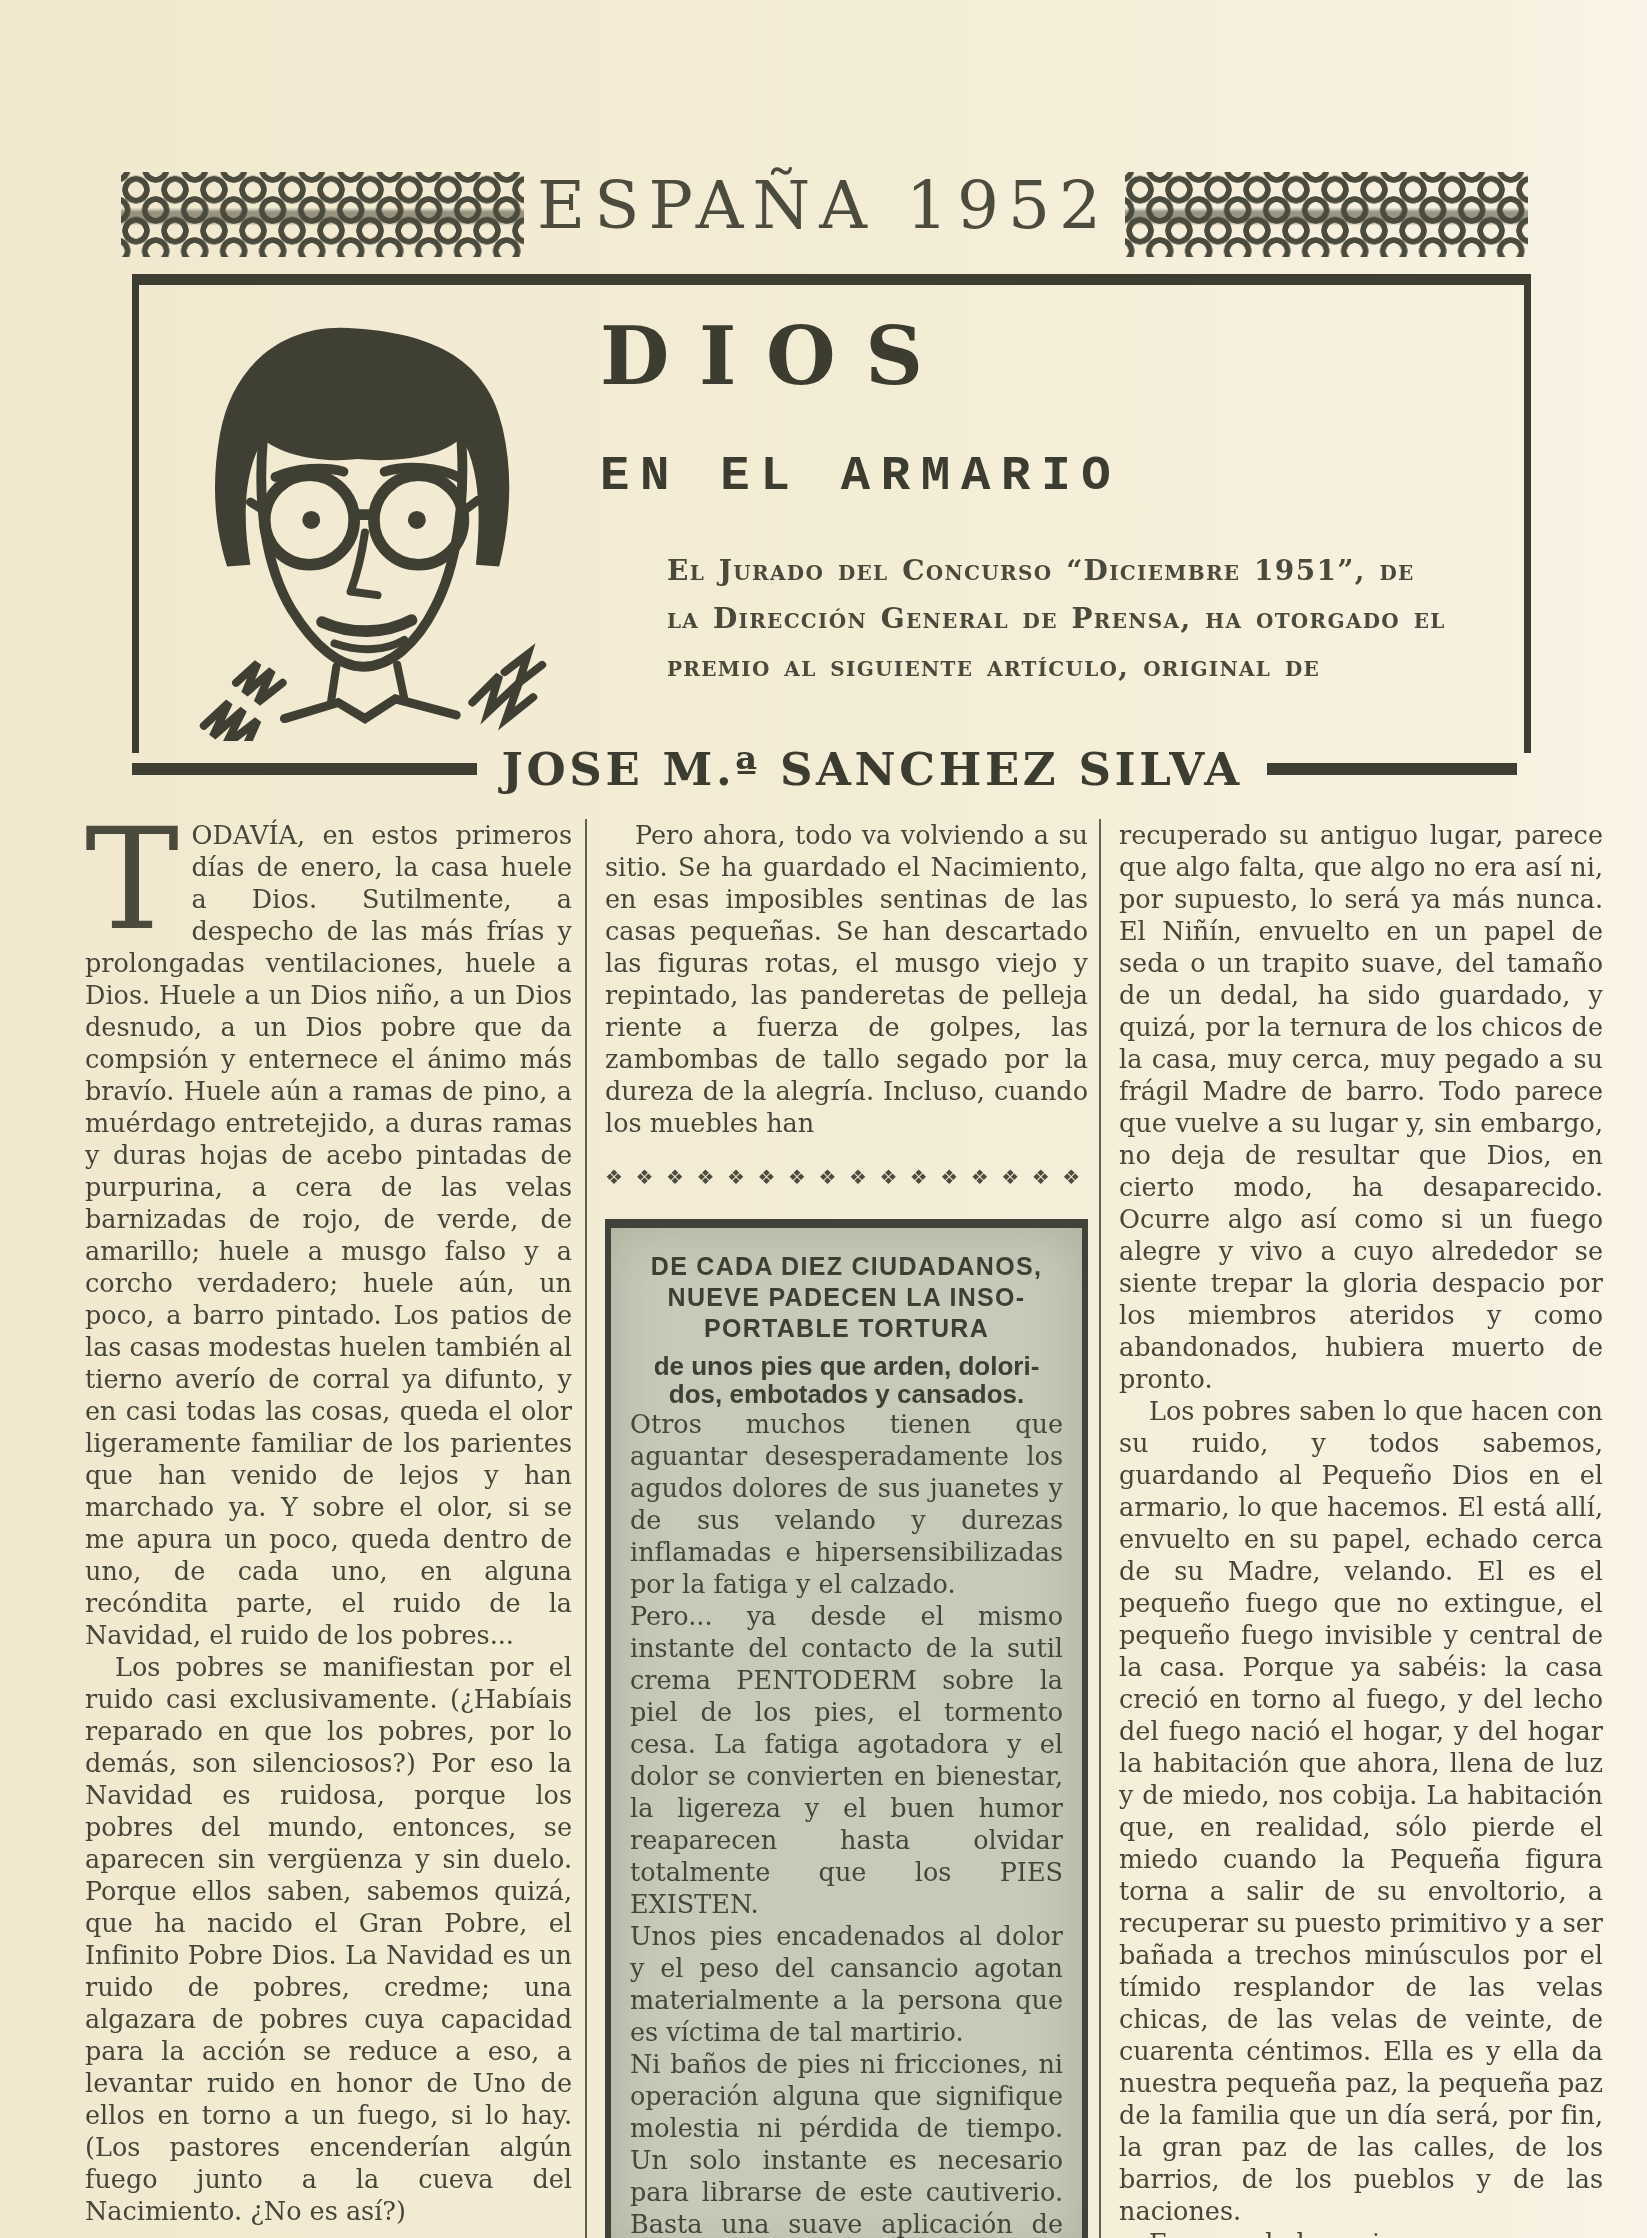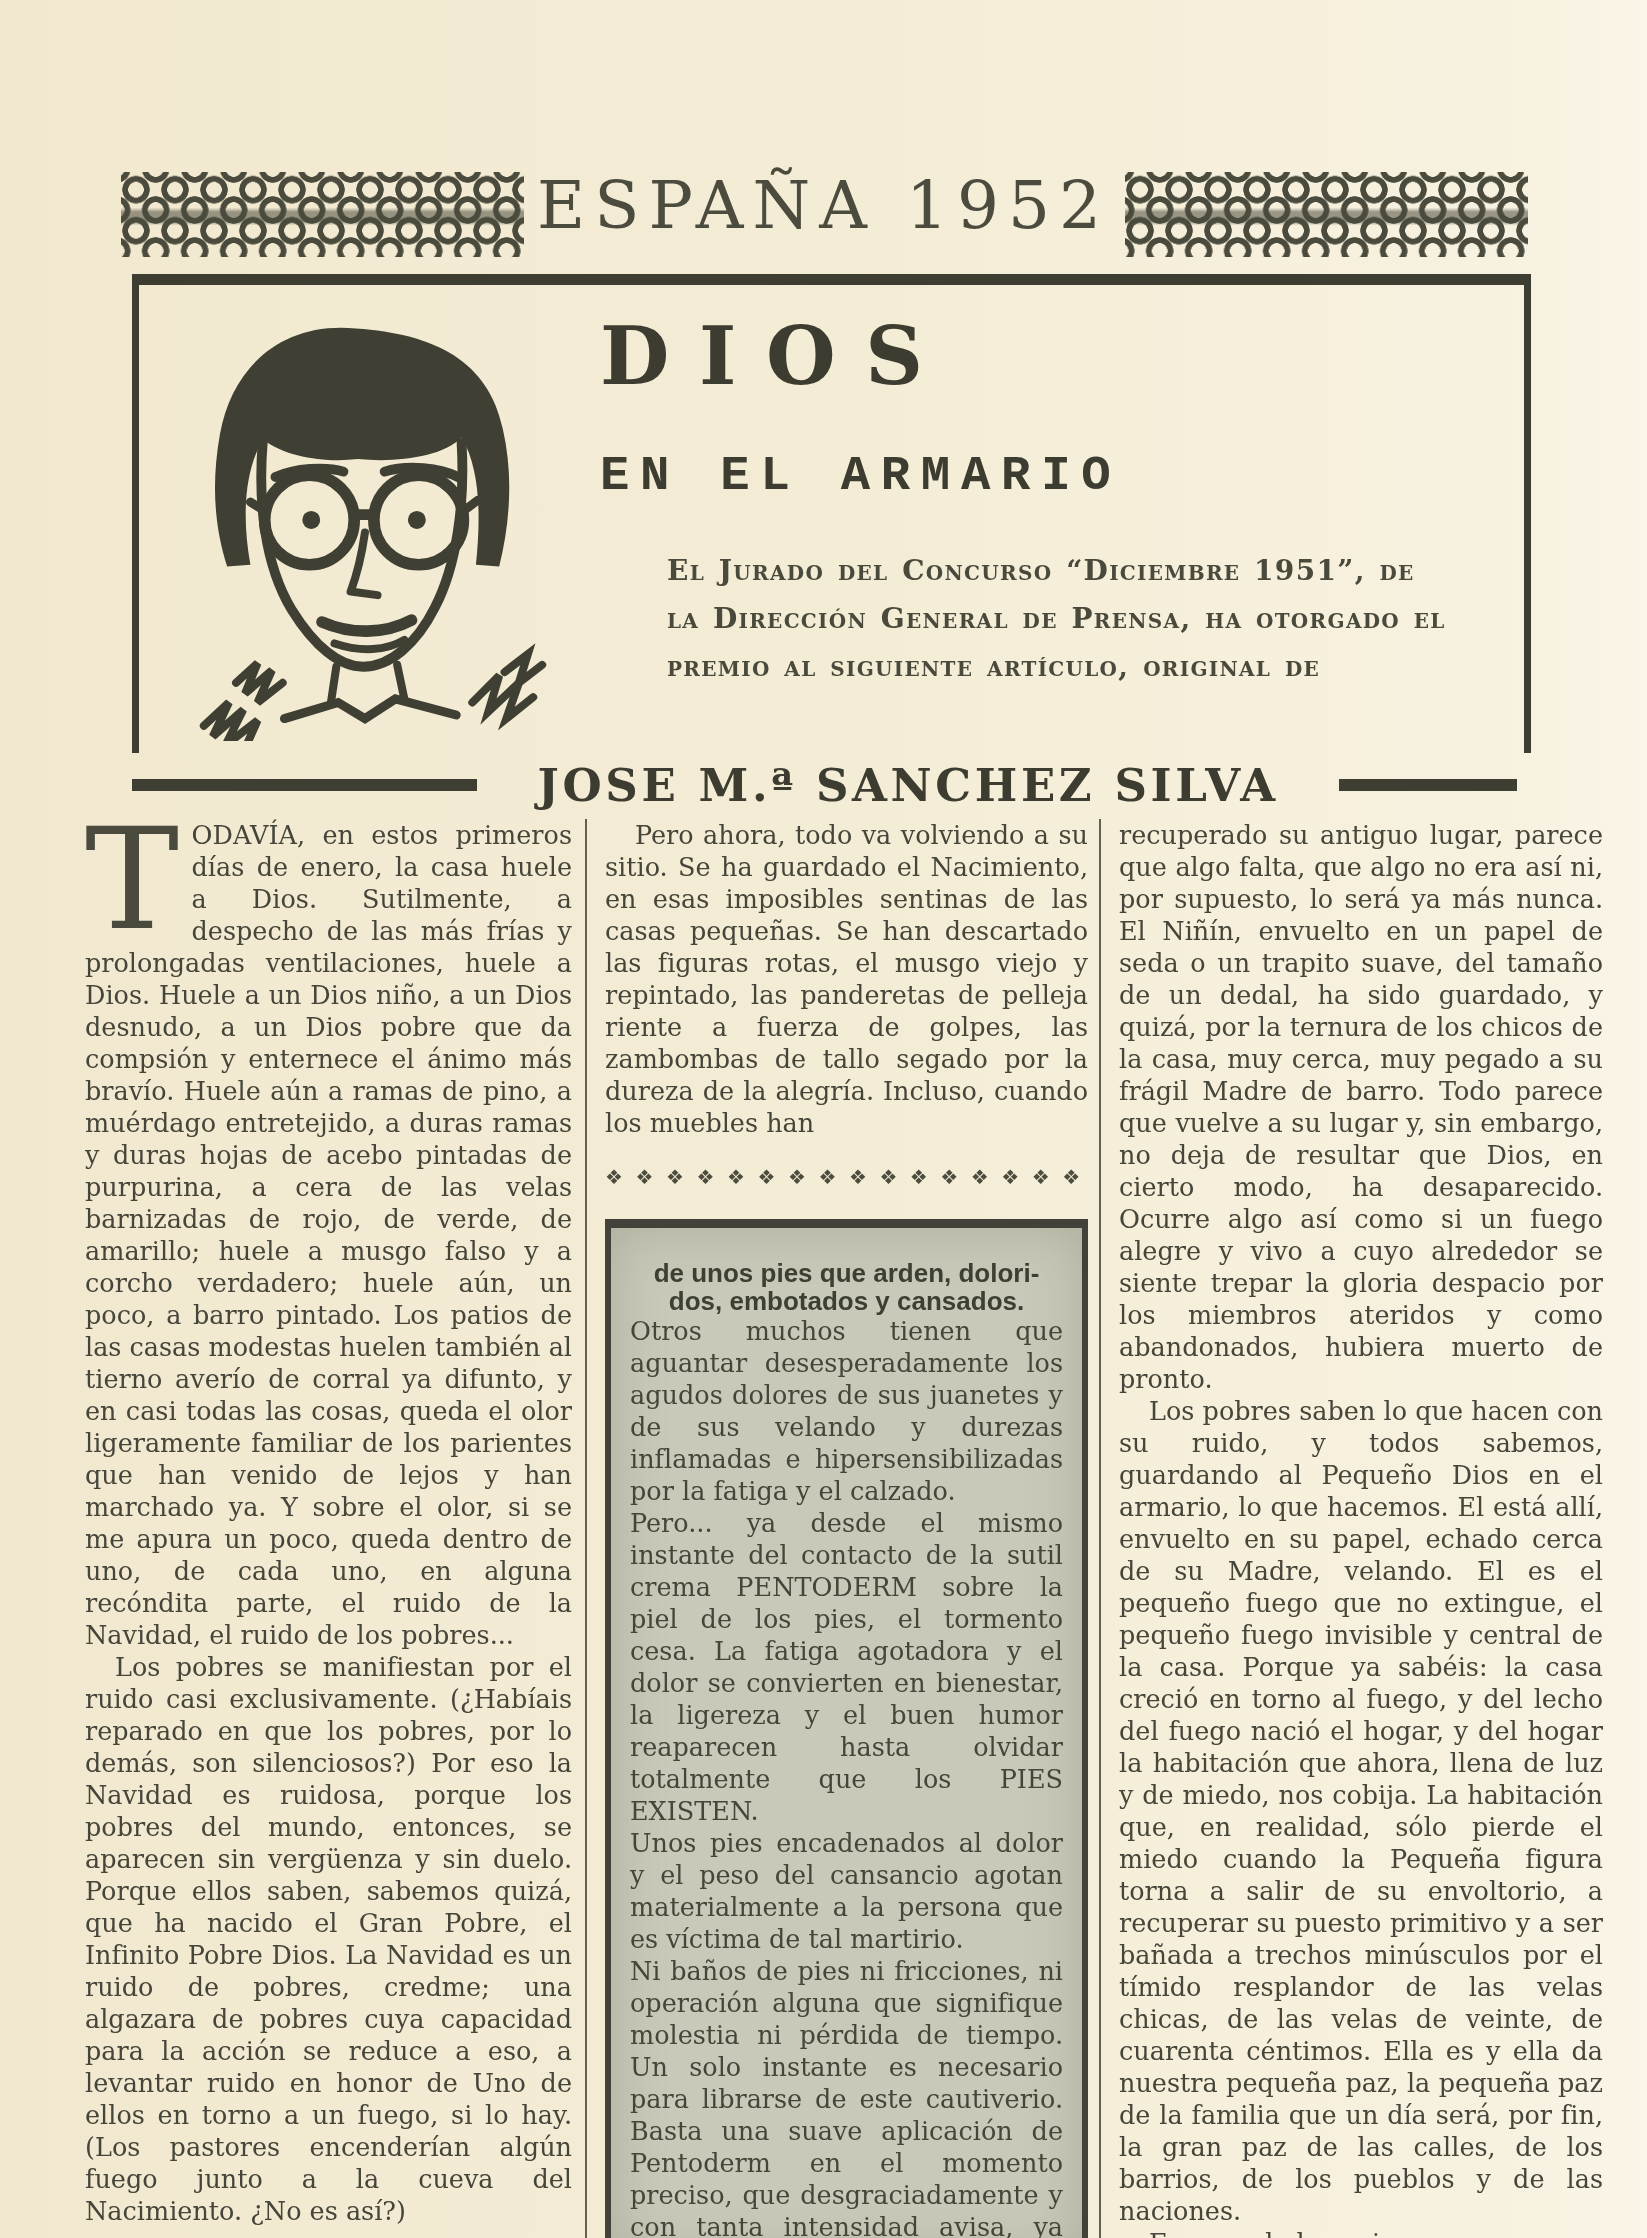--- a/index.html
+++ b/index.html
@@ -91,39 +91,44 @@
       <path d="M396,418 l26,-20 l-10,32 l26,-20" stroke-width="9"></path>
     </svg>
   </div>
 
   <div class="abs" style="left:600px; top:309px; width:900px;">
     <div class="title-l1">DIOS</div>
     <div class="title-l2">EN EL ARMARIO</div>
     <div class="jury">El Jurado del Concurso “Diciembre 1951”, de la Dirección General de Prensa, ha otorgado el premio al siguiente artículo, original de</div>
   </div>
 
-  <div class="abs author-row" style="left:132px; top:756px; width:1385px; height:58px;gap:36px;">
+  <div class="abs author-row" style="left:132px; top:740px; width:1385px; height:58px;">
     <span class="rule left"></span>
     <span class="author">JOSE M.ª SANCHEZ SILVA</span>
     <span class="rule right"></span>
   </div>
 
   <div class="abs divider" style="left:585px;"></div>
   <div class="abs divider" style="left:1099px;"></div>
 
   <div class="abs col" style="left:85px; width:487px;">
     <p><span class="dropcap">T</span><span>ODAVÍA, en estos primeros días de enero, la casa huele a Dios. Sutilmente, a despecho de las más frías y prolongadas ventilaciones, huele a Dios. Huele a un Dios niño, a un Dios desnudo, a un Dios pobre que da compsión y enternece el ánimo más bravío. Huele aún a ramas de pino, a muérdago entretejido, a duras ramas y duras hojas de acebo pintadas de purpurina, a cera de las velas barnizadas de rojo, de verde, de amarillo; huele a musgo falso y a corcho verdadero; huele aún, un poco, a barro pintado. Los patios de las casas modestas huelen también al tierno averío de corral ya difunto, y en casi todas las cosas, queda el olor ligeramente familiar de los parientes que han venido de lejos y han marchado ya. Y sobre el olor, si se me apura un poco, queda dentro de uno, de cada uno, en alguna recóndita parte, el ruido de la Navidad, el ruido de los pobres...</span></p>
     <p class="indent">Los pobres se manifiestan por el ruido casi exclusivamente. (¿Habíais reparado en que los pobres, por lo demás, son silenciosos?) Por eso la Navidad es ruidosa, porque los pobres del mundo, entonces, se aparecen sin vergüenza y sin duelo. Porque ellos saben, sabemos quizá, que ha nacido el Gran Pobre, el Infinito Pobre Dios. La Navidad es un ruido de pobres, credme; una algazara de pobres cuya capacidad para la acción se reduce a eso, a levantar ruido en honor de Uno de ellos en torno a un fuego, si lo hay. (Los pastores encenderían algún fuego junto a la cueva del Nacimiento. ¿No es así?)</p>
   </div>
 
   <div class="abs col" style="left:605px; width:483px;">
     <p class="indent">Pero ahora, todo va volviendo a su sitio. Se ha guardado el Nacimiento, en esas imposibles sentinas de las casas pequeñas. Se han descartado las figuras rotas, el musgo viejo y repintado, las panderetas de pelleja riente a fuerza de golpes, las zambombas de tallo segado por la dureza de la alegría. Incluso, cuando los muebles han</p>
     <div class="sep">❖ ❖ ❖ ❖ ❖ ❖ ❖ ❖ ❖ ❖ ❖ ❖ ❖ ❖ ❖ ❖ ❖ ❖ ❖ ❖ ❖ ❖</div>
 
     <div class="adbox">
+      <div class="ad-h">
+        <span style="display:block">DE CADA DIEZ CIUDADANOS,</span>
+        <span style="display:block">NUEVE PADECEN LA INSO-</span>
+        <span style="display:block">PORTABLE TORTURA</span>
+      </div>
       <div class="ad-sub">
         <span style="display:block">de unos pies que arden, dolori-</span>
         <span style="display:block">dos, embotados y cansados.</span>
       </div>
       <p class="ad-p">Otros muchos tienen que aguantar desesperadamente los agudos dolores de sus juanetes y de sus velando y durezas inflamadas e hipersensibilizadas por la fatiga y el calzado.</p>
       <p class="ad-p">Pero... ya desde el mismo instante del contacto de la sutil crema PENTODERM sobre la piel de los pies, el tormento cesa. La fatiga agotadora y el dolor se convierten en bienestar, la ligereza y el buen humor reaparecen hasta olvidar totalmente que los PIES EXISTEN.</p>
       <p class="ad-p">Unos pies encadenados al dolor y el peso del cansancio agotan materialmente a la persona que es víctima de tal martirio.</p>
       <p class="ad-p">Ni baños de pies ni fricciones, ni operación alguna que signifique molestia ni pérdida de tiempo. Un solo instante es necesario para librarse de este cautiverio. Basta una suave aplicación de Pentoderm en el momento preciso, que desgraciadamente y con tanta intensidad avisa, ya llegando a casa, en la oficina o en pleno campo, pues se trata de una operación muy sencilla, muy rápida, limpia y agradable.</p>
 
     </div>

